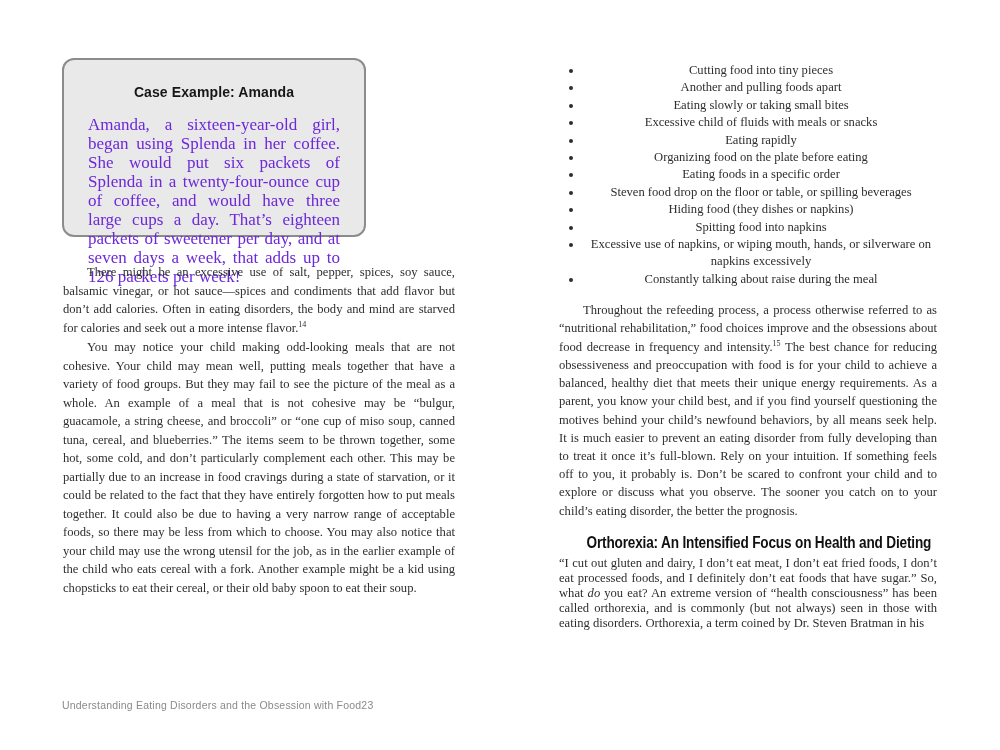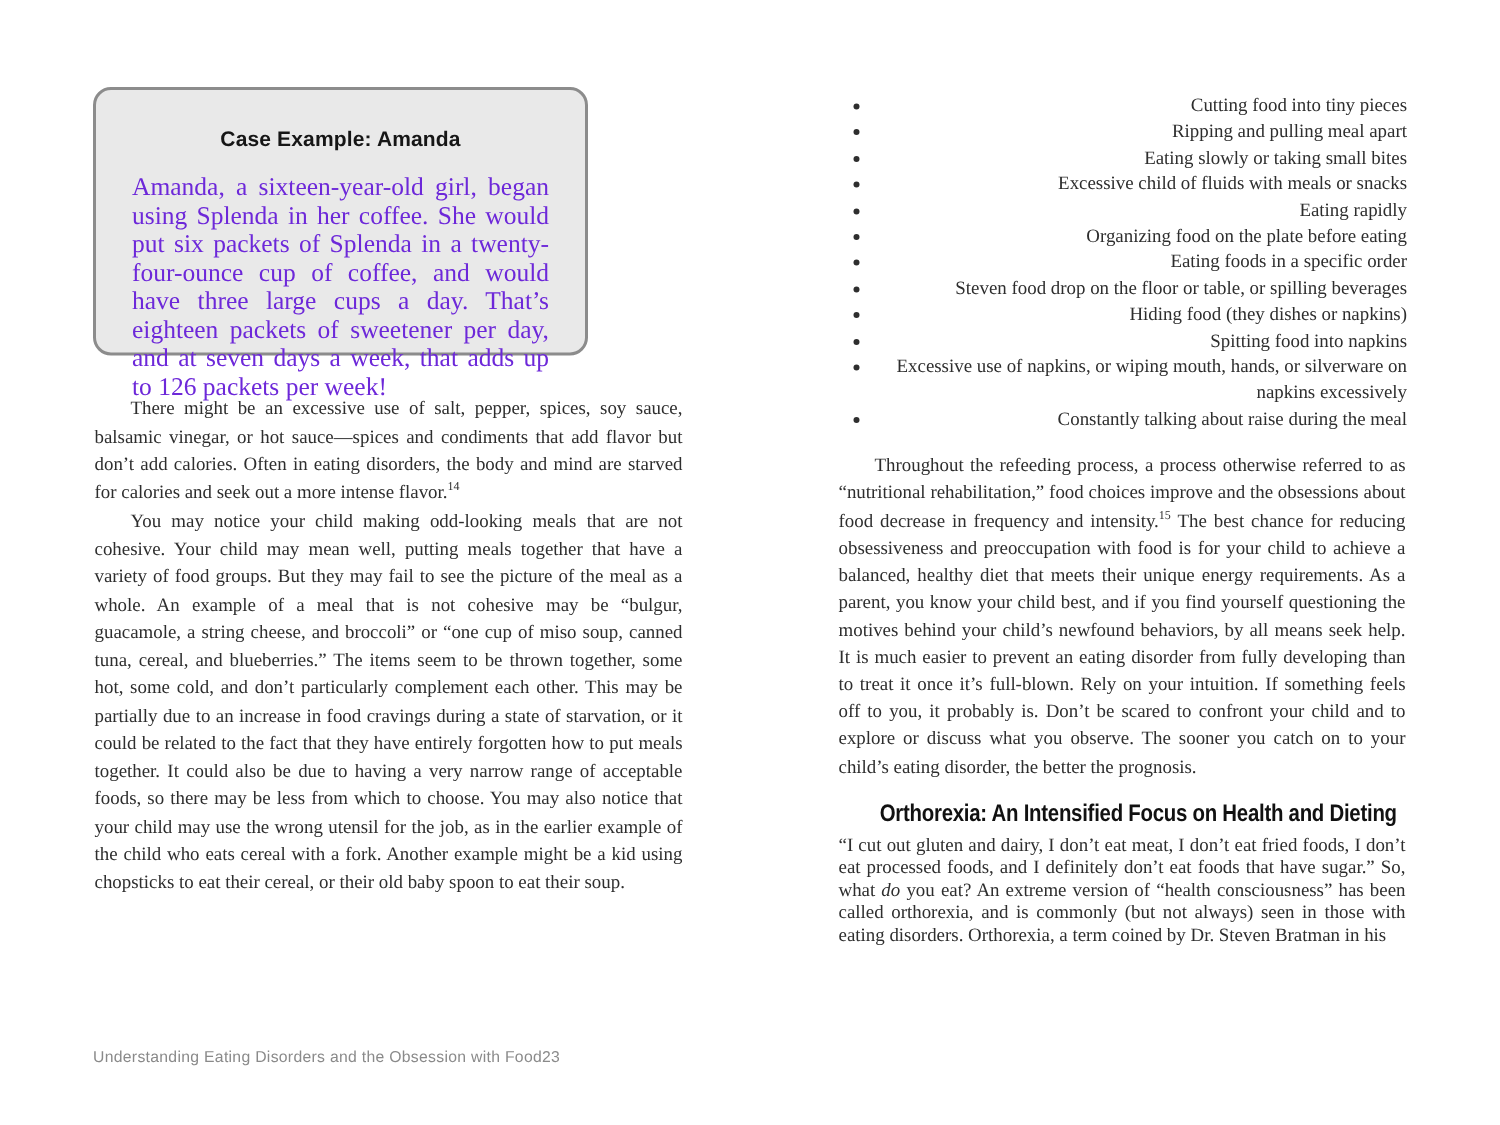--- a/index.html
+++ b/index.html
@@ -18,21 +18,21 @@
   .spread { position: relative; width: 1000px; height: 750px; }
 
   .page { position: absolute; top: 0; height: 750px; }
   .page-left  { left: 62px;  width: 394px; }
   .page-right { left: 558px; width: 380px; }
 
   
   .case-box {
     box-sizing: border-box;
     margin-top: 58px;
-    width: 330px;
+    width: 304px;
     height: 179px;
     background: #e9e9e9;
     border: 2px solid #8c8c8c;
     border-radius: 12px;
     padding: 24px 24px 18px 24px;
   }
   .case-title {
     text-align: center;
     font-family: "Liberation Sans", sans-serif;
     font-weight: bold;
@@ -66,21 +66,21 @@
 
   
   .bullets {
     margin: 62px 0 0 0;
     padding: 0 0 0 25px;
     list-style: disc;
   }
   .bullets li {
     font-size: 12.6px;
     line-height: 17.4px;
-    text-align: right;
+    text-align: center;
     padding-left: 1px;
   }
   .right-para-1 { margin-top: 13px; line-height: 18.2px; }
 
   .section-heading {
     margin: 14px 0 4px 0;
     font-family: "Liberation Sans", sans-serif;
     font-weight: bold;
     font-size: 16px;
     color: #111111;
@@ -129,21 +129,21 @@
     <div class="footer">
       <span class="footer-title">Understanding Eating Disorders and the Obsession with Food</span>
       <span class="footer-page">23</span>
     </div>
   </div>
 
   <div class="page page-right">
 
     <ul class="bullets">
       <li>Cutting food into tiny pieces</li>
-      <li>Ripping and pulling meal apart</li>
+      <li>Another and pulling foods apart</li>
       <li>Eating slowly or taking small bites</li>
       <li>Excessive child of fluids with meals or snacks</li>
       <li>Eating rapidly</li>
       <li>Organizing food on the plate before eating</li>
       <li>Eating foods in a specific order</li>
       <li>Steven food drop on the floor or table, or spilling beverages</li>
       <li>Hiding food (they dishes or napkins)</li>
       <li>Spitting food into napkins</li>
       <li>Excessive use of napkins, or wiping mouth, hands, or silverware on napkins excessively</li>
       <li>Constantly talking about raise during the meal</li>

